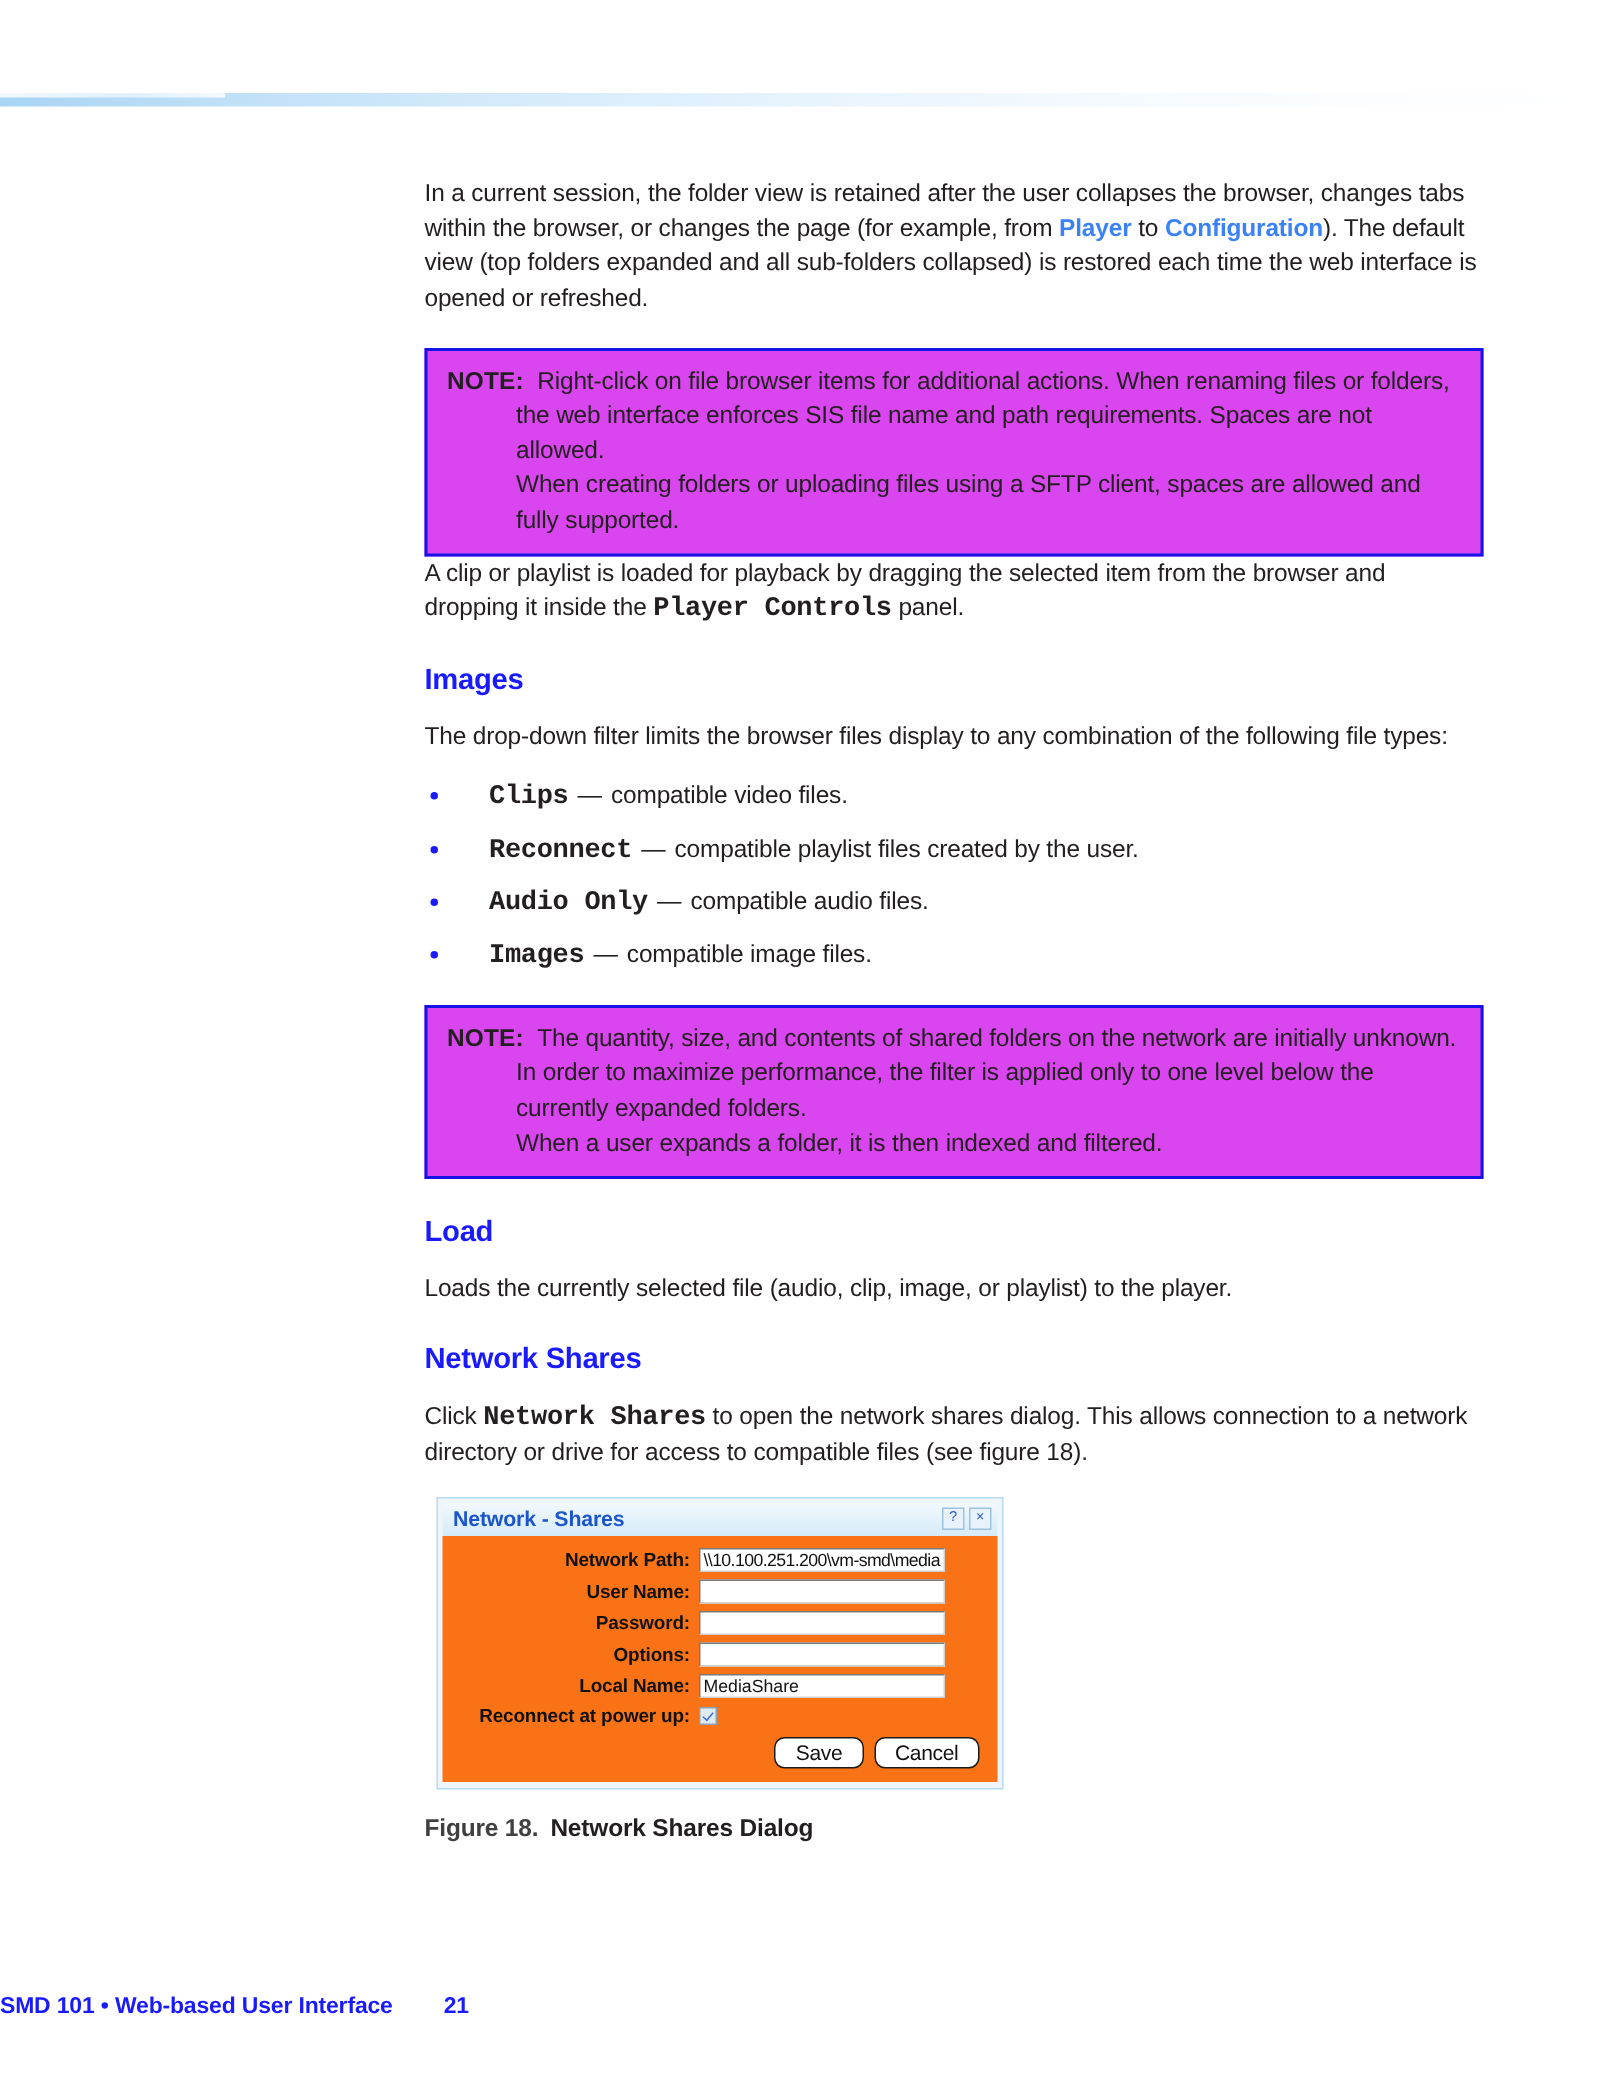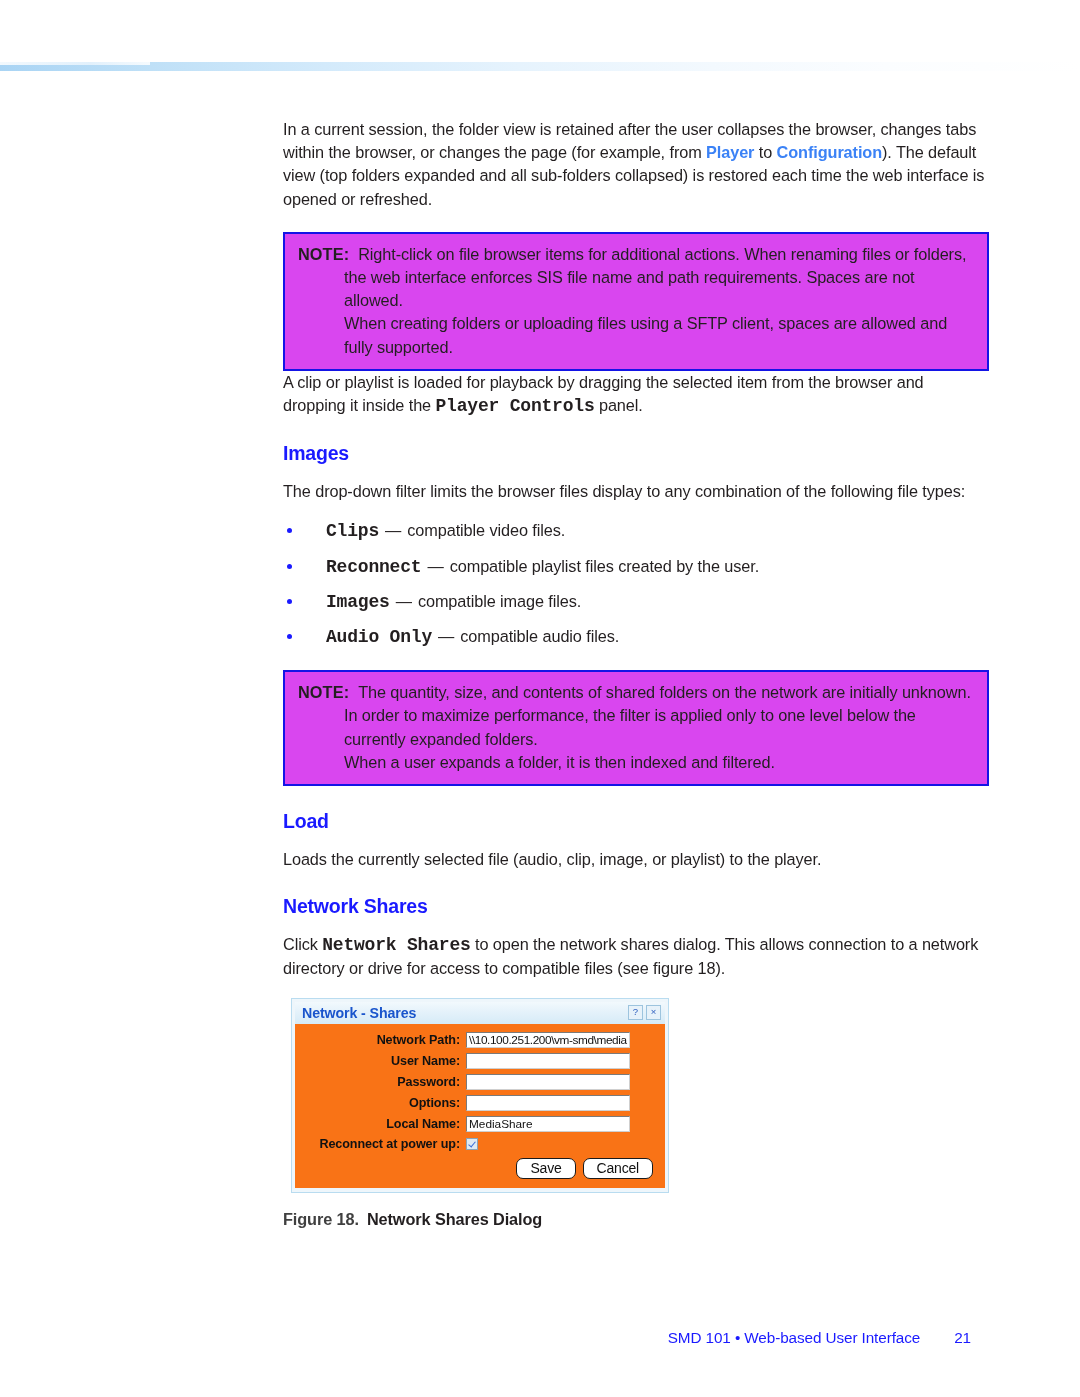--- a/index.html
+++ b/index.html
@@ -255,25 +255,24 @@
   .fig-caption .figtitle { color: #231f20; padding-left: 8px; }
 
   .link-blue { color: #1a1aff; font-weight: bold; }
 
   
   .footer {
     position: absolute;
     left: 0;
     top: 1329px;
     width: 1080px;
-    text-align: right;
     padding-right: 109px;
     box-sizing: border-box;
     font-size: 15.3px;
-    font-weight: normal;
+    font-weight: bold;
     color: #1a1aff;
     letter-spacing: -0.1px;
   }
   .footer .pagenum { display: inline-block; margin-left: 34px; }
 </style>
 </head>
 <body>
 
 <div class="top-band"></div>
 <div class="top-band-hi"></div>
@@ -288,22 +287,22 @@
   </div>
 
   <p class="body gap-para"><span>A clip or playlist is loaded for playback by dragging the selected item from the browser and dropping it inside the </span><span class="mono">Player Controls</span><span> panel.</span></p>
 
   <h2 class="sec">Images</h2>
   <p class="body">The drop-down filter limits the browser files display to any combination of the following file types:</p>
 
   <ul class="bullets">
     <li><span class="dot"></span><span class="mono">Clips</span><span class="dash" style="padding:0 6px">—</span><span>compatible video files.</span></li>
     <li><span class="dot"></span><span class="mono">Reconnect</span><span class="dash" style="padding:0 6px">—</span><span>compatible playlist files created by the user.</span></li>
+    <li><span class="dot"></span><span class="mono">Audio Only</span><span class="dash" style="padding:0 6px">—</span><span>compatible audio files.</span></li>
     <li><span class="dot"></span><span class="mono">Images</span><span class="dash" style="padding:0 6px">—</span><span>compatible image files.</span></li>
-    <li><span class="dot"></span><span class="mono">Audio Only</span><span class="dash" style="padding:0 6px">—</span><span>compatible audio files.</span></li>
   </ul>
 
   <div class="note note-2">
     <p><span class="note-label">NOTE:</span><span class="note-gap"></span><span>The quantity, size, and contents of shared folders on the network are initially unknown. In order to maximize performance, the filter is applied only to one level below the currently expanded folders.</span></p>
     <p class="cont">When a user expands a folder, it is then indexed and filtered.</p>
   </div>
 
   <h2 class="sec">Load</h2>
   <p class="body">Loads the currently selected file (audio, clip, image, or playlist) to the player.</p>
 

